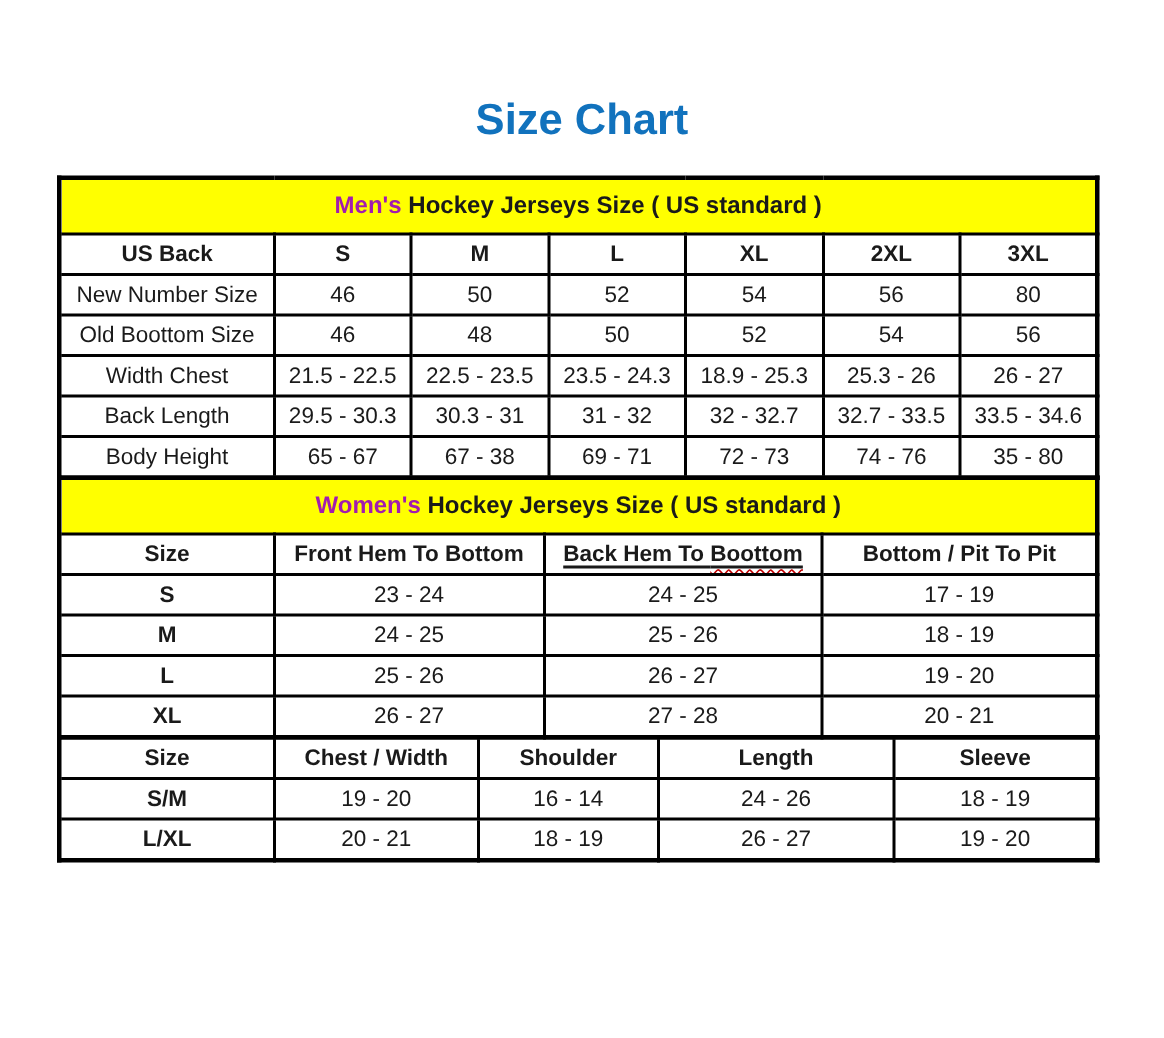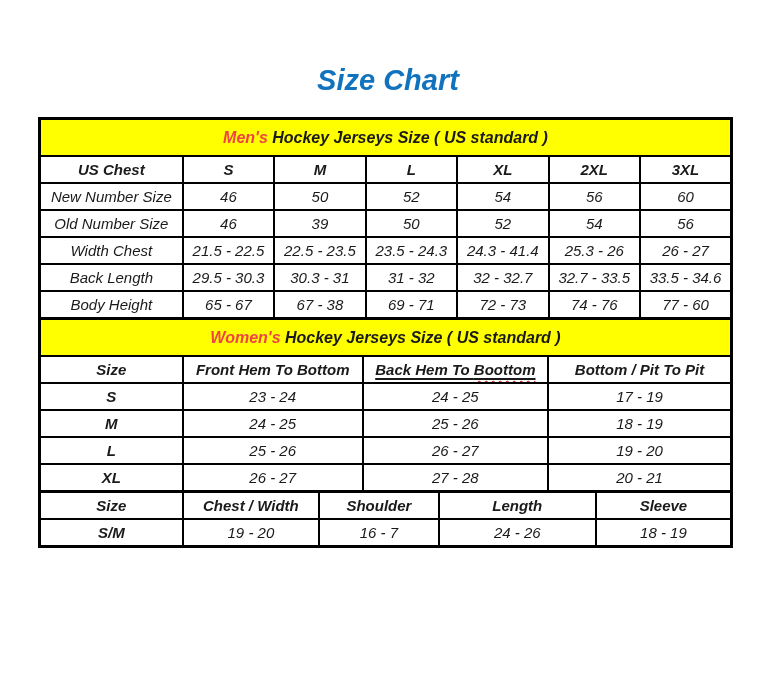--- a/index.html
+++ b/index.html
@@ -10,21 +10,20 @@
     height:692px;
     font-family:"Liberation Sans","DejaVu Sans",sans-serif;
     color:#1a1a1a;
     -webkit-font-smoothing:antialiased;
   }
   .page{
     width:776px;
     height:692px;
     overflow:hidden;
     position:relative;
-    font-style:italic;
   }
   .page-title{
     margin:64px 0 20px 0;
     text-align:center;
     font-size:29px;
     font-weight:bold;
     color:#1172BD;
     letter-spacing:0px;
   }
   .chart-wrap{
@@ -48,21 +47,21 @@
     padding:0 2px;
     overflow:hidden;
     white-space:nowrap;
   }
   tr.band-row td{
     background:#FFFF00;
     height:35px;
     font-size:16px;
     font-weight:bold;
   }
-  tr.band-row .hl{ color:#ef4444; }
+  tr.band-row .hl{ color:#a21caf; }
   tr.head-row th{
     height:25px;
     font-weight:bold;
   }
   tr.data-row td, tr.data-row th{
     height:25px;
   }
   th.row-label-normal{ font-weight:normal; }
   th.row-label-bold{ font-weight:bold; }
   .u-phrase{
@@ -95,72 +94,72 @@
           <col style="width:13.22%">
         <col style="width:13.22%">
           <col style="width:13.22%">
           <col style="width:13.22%">
       </colgroup>
       <tbody>
         <tr class="band-row">
           <td colspan="7"><span class="hl">Men's</span><span> Hockey Jerseys Size ( US standard )</span></td>
         </tr>
         <tr class="head-row">
-          <th>US Chest</th>
+          <th>US Back</th>
           <th>S</th>
           <th>M</th>
           <th>L</th>
           <th>XL</th>
           <th>2XL</th>
           <th>3XL</th>
         </tr>
         <tr class="data-row">
           <th class="row-label-normal">New Number Size</th>
           <td>46</td>
           <td>50</td>
           <td>52</td>
           <td>54</td>
           <td>56</td>
-          <td>60</td>
-        </tr>
-        <tr class="data-row">
-          <th class="row-label-normal">Old Number Size</th>
+          <td>80</td>
+        </tr>
+        <tr class="data-row">
+          <th class="row-label-normal">Old Boottom Size</th>
           <td>46</td>
-          <td>39</td>
+          <td>48</td>
           <td>50</td>
           <td>52</td>
           <td>54</td>
           <td>56</td>
         </tr>
         <tr class="data-row">
           <th class="row-label-normal">Width Chest</th>
           <td>21.5 - 22.5</td>
           <td>22.5 - 23.5</td>
           <td>23.5 - 24.3</td>
-          <td>24.3 - 41.4</td>
+          <td>18.9 - 25.3</td>
           <td>25.3 - 26</td>
           <td>26 - 27</td>
         </tr>
         <tr class="data-row">
           <th class="row-label-normal">Back Length</th>
           <td>29.5 - 30.3</td>
           <td>30.3 - 31</td>
           <td>31 - 32</td>
           <td>32 - 32.7</td>
           <td>32.7 - 33.5</td>
           <td>33.5 - 34.6</td>
         </tr>
         <tr class="data-row">
           <th class="row-label-normal">Body Height</th>
           <td>65 - 67</td>
           <td>67 - 38</td>
           <td>69 - 71</td>
           <td>72 - 73</td>
           <td>74 - 76</td>
-          <td>77 - 60</td>
+          <td>35 - 80</td>
         </tr>
       </tbody>
     </table>
 
     <table class="size-table">
       <colgroup>
         <col style="width:20.7%">
         <col style="width:26.0%">
         <col style="width:26.8%">
         <col style="width:26.5%">
@@ -214,21 +213,28 @@
         <tr class="head-row">
           <th>Size</th>
           <th>Chest / Width</th>
           <th>Shoulder</th>
           <th>Length</th>
           <th>Sleeve</th>
         </tr>
         <tr class="data-row">
           <th class="row-label-bold">S/M</th>
           <td>19 - 20</td>
-          <td>16 - 7</td>
+          <td>16 - 14</td>
           <td>24 - 26</td>
           <td>18 - 19</td>
         </tr>
+        <tr class="data-row">
+          <th class="row-label-bold">L/XL</th>
+          <td>20 - 21</td>
+          <td>18 - 19</td>
+          <td>26 - 27</td>
+          <td>19 - 20</td>
+        </tr>
       </tbody>
     </table>
 
   </div>
 </div>
 
 </body></html>

